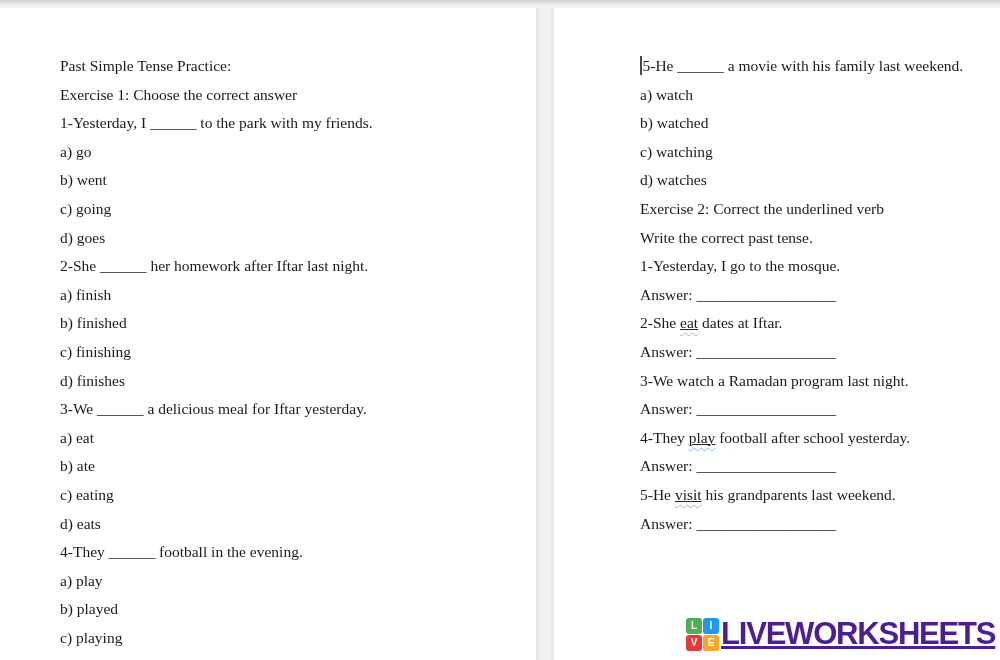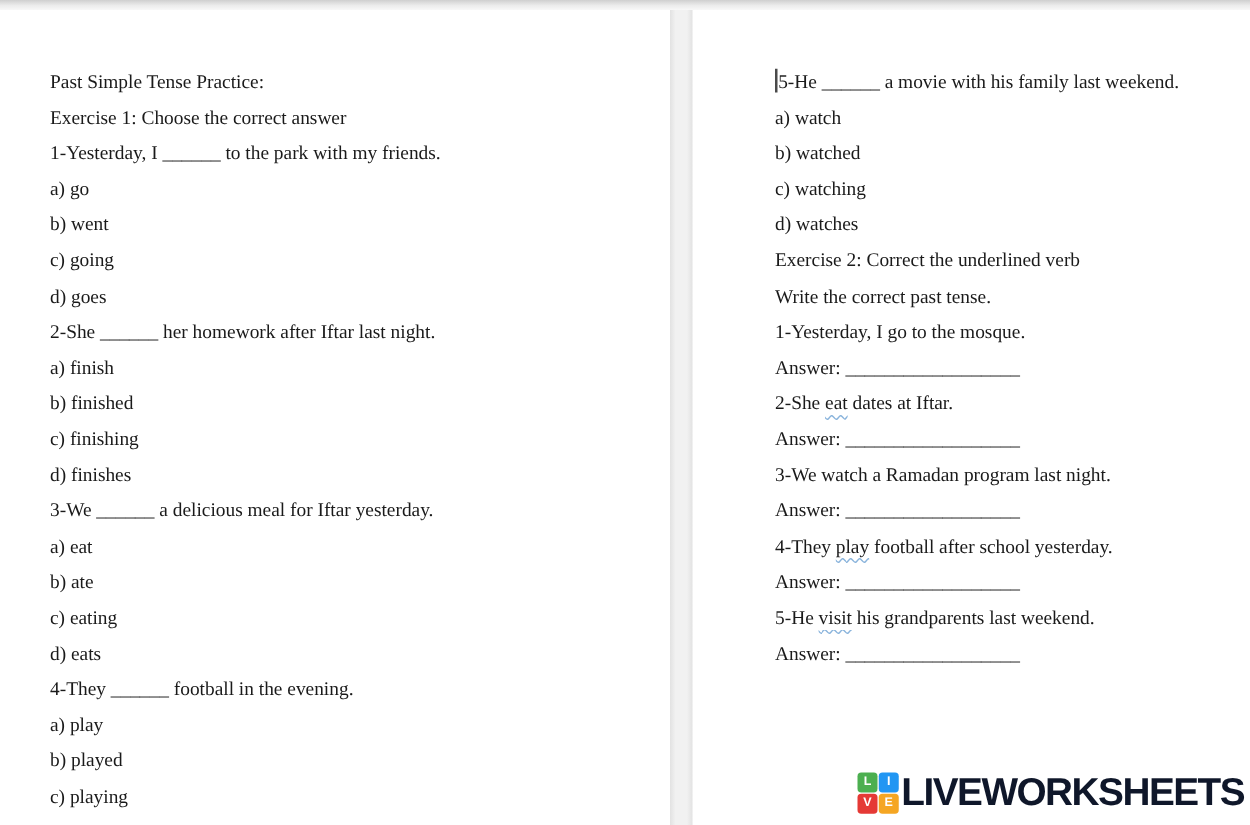--- a/index.html
+++ b/index.html
@@ -23,31 +23,32 @@
   .page-col {
     position: absolute; top: 52px;
     color: #1a1a1a;
     font-size: 15.5px;
     line-height: 28.6px;
     white-space: pre-wrap;
   }
   .page-col.left  { left: 40px;  width: 480px; }
   .page-col.right { left: 620px; width: 360px; }
 
-  .line { height: 28.6px; white-space: pre; }
+  .line { height: 28.6px; white-space: pre; margin-left: 20px; }
 
   .caret {
     display: inline-block;
     width: 1.5px; height: 19px;
     background: #4a4a4a;
     vertical-align: -4px;
     margin-right: 1px;
   }
 
   .uverb {
+    text-decoration: underline;
     text-decoration-thickness: 1px;
     text-decoration-color: #222;
     text-align: right;
   }
   .uverb .squiggle {
     text-decoration: underline wavy #8ab4dc;
     text-decoration-thickness: 1px;
     text-underline-offset: 4px;
   }
 
@@ -90,16 +91,16 @@
 
   <div class="page-col right" id="right-col"><div class="line"><span class="caret"></span>5-He ______ a movie with his family last weekend.</div><div class="line">a) watch</div><div class="line">b) watched</div><div class="line">c) watching</div><div class="line">d) watches</div><div class="line">Exercise 2: Correct the underlined verb</div><div class="line">Write the correct past tense.</div><div class="line">1-Yesterday, I go to the mosque.</div><div class="line">Answer: __________________</div><div class="line">2-She <span class="uverb"><span class="squiggle">eat</span></span> dates at Iftar.</div><div class="line">Answer: __________________</div><div class="line">3-We watch a Ramadan program last night.</div><div class="line">Answer: __________________</div><div class="line">4-They <span class="uverb"><span class="squiggle">play</span></span> football after school yesterday.</div><div class="line">Answer: __________________</div><div class="line">5-He <span class="uverb"><span class="squiggle">visit</span></span> his grandparents last weekend.</div><div class="line">Answer: __________________</div></div>
 
   <div class="logo">
     <div class="logo-grid" id="logo-grid">
         <div class="logo-cell" style="background: rgb(76, 175, 80);">L</div>
         <div class="logo-cell" style="background: rgb(33, 150, 243);">I</div>
         <div class="logo-cell" style="background: rgb(229, 57, 53);">V</div>
         <div class="logo-cell" style="background: rgb(245, 166, 35);">E</div>
       </div>
-    <div class="logo-text" id="logo-text" style="color: #0f172a;">LIVEWORKSHEETS</div>
+    <div class="logo-text" id="logo-text" style="color: #4c1d95; text-decoration: underline;">LIVEWORKSHEETS</div>
   </div>
 
 </div>
 
 </body></html>

